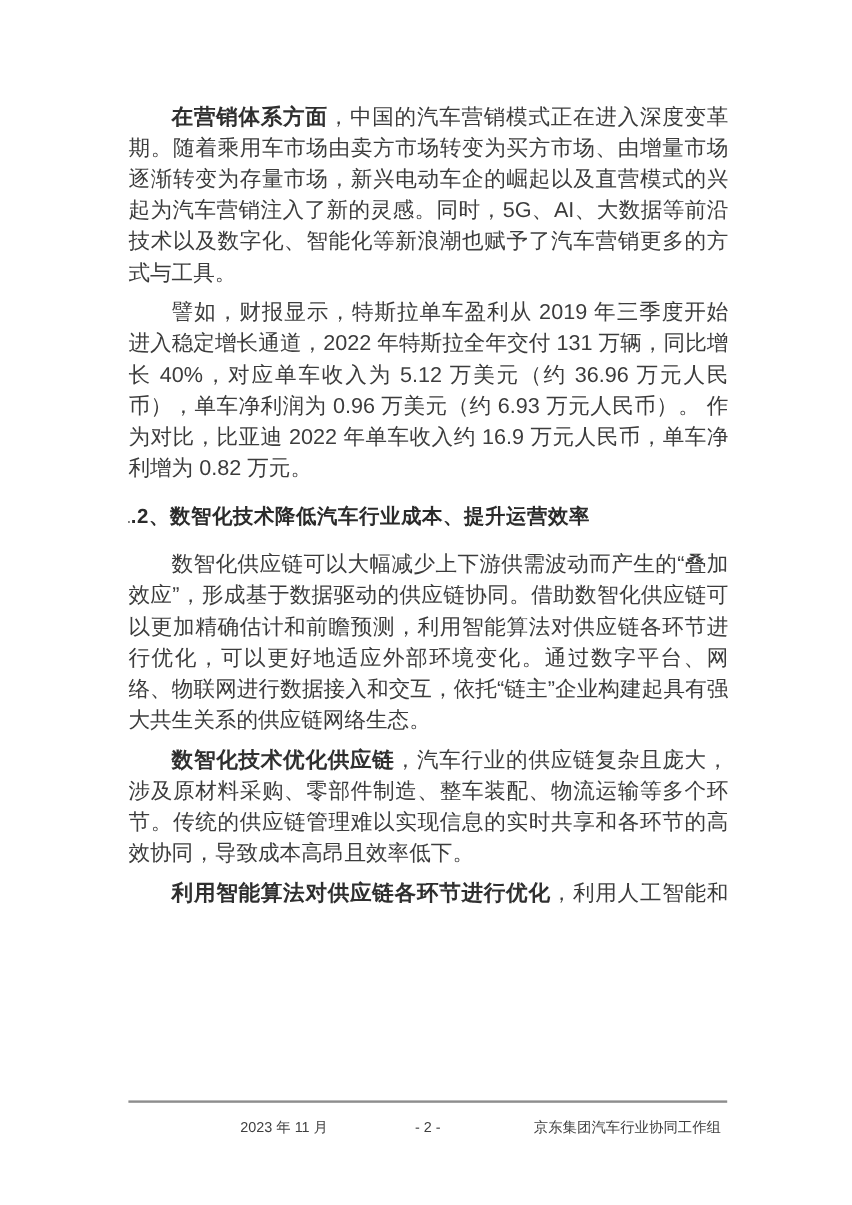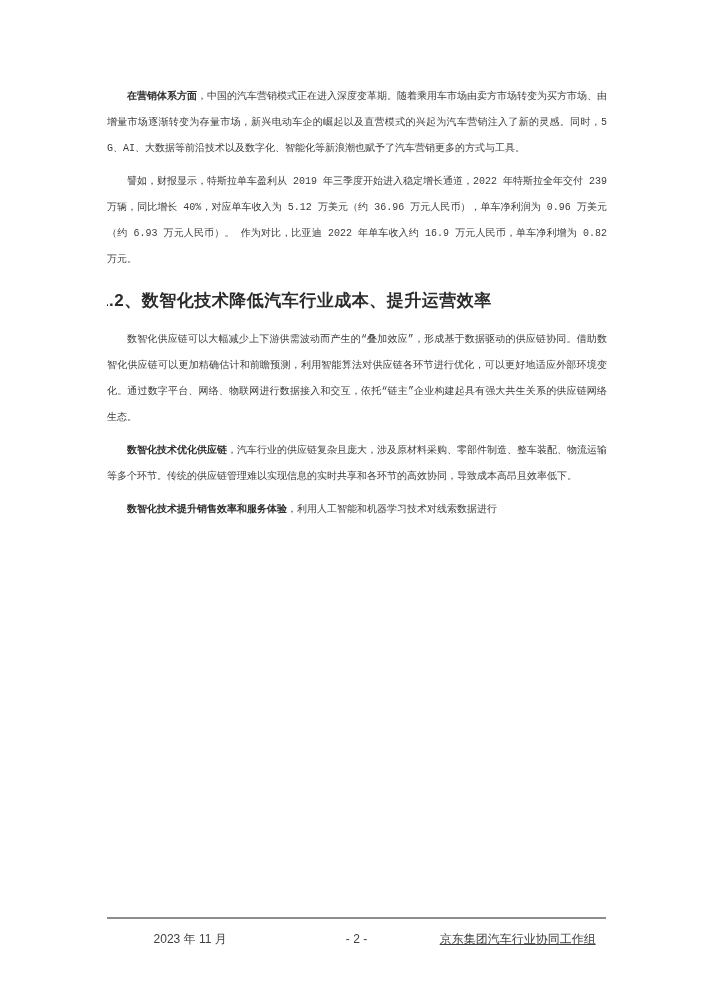--- a/index.html
+++ b/index.html
@@ -16,27 +16,26 @@
   .content {
     position: absolute;
     left: 107px;
     top: 84px;
     width: 500px;
     height: 830px;
     overflow: hidden;
   }
   p.body-para {
     margin: 0 0 7px 0;
-    font-size: 10px;
+    font-size: 18px;
     line-height: 26px;
     text-align: justify;
     text-indent: 2em;
     color: #3c3c3c;
     word-break: break-all;
-    font-family: Liberation Mono, monospace;
   }
   p.body-para b.lead {
     font-weight: 700;
     color: #2f2f2f;
   }
   p.truncated {
     max-height: 26px;
     overflow: hidden;
   }
   h2.heading {
@@ -59,44 +58,44 @@
     height: 2px;
     background: #8d8d8d;
   }
   .footer-row {
     display: flex;
     margin-top: 13px;
     font-size: 12px;
     line-height: 14px;
     color: #3f3f3f;
   }
-  .footer-row .f-left  { flex: 1; text-align: center; }
+  .footer-row .f-left  { flex: 1; text-align: right; }
   .footer-row .f-center{ flex: 1; text-align: center; }
-  .footer-row .f-right { flex: 1; text-align: left; text-decoration: underline; }
+  .footer-row .f-right { flex: 1; text-align: center; }
 </style>
 </head>
 <body>
 
 <div class="page">
   <div class="content">
 
     <p class="body-para"><b class="lead">在营销体系方面</b><span>，中国的汽车营销模式正在进入深度变革期。随着乘用车市场由卖方市场转变为买方市场、由增量市场逐渐转变为存量市场，新兴电动车企的崛起以及直营模式的兴起为汽车营销注入了新的灵感。同时，5G、AI、大数据等前沿技术以及数字化、智能化等新浪潮也赋予了汽车营销更多的方式与工具。</span></p>
 
 
-    <p class="body-para"><b class="lead"></b><span>譬如，财报显示，特斯拉单车盈利从 2019 年三季度开始进入稳定增长通道，2022 年特斯拉全年交付 239 万辆，同比增长 40%，对应单车收入为 5.12 万美元（约 36.96 万元人民币），单车净利润为 0.96 万美元（约 6.93 万元人民币）。 作为对比，比亚迪 2022 年单车收入约 16.9 万元人民币，单车净利增为 0.82 万元。</span></p>
+    <p class="body-para"><b class="lead"></b><span>譬如，财报显示，特斯拉单车盈利从 2019 年三季度开始进入稳定增长通道，2022 年特斯拉全年交付 131 万辆，同比增长 40%，对应单车收入为 5.12 万美元（约 36.96 万元人民币），单车净利润为 0.96 万美元（约 6.93 万元人民币）。 作为对比，比亚迪 2022 年单车收入约 16.9 万元人民币，单车净利增为 0.82 万元。</span></p>
 
     <h2 class="heading">1.2、数智化技术降低汽车行业成本、提升运营效率</h2>
 
 
 
     <p class="body-para"><b class="lead"></b><span>数智化供应链可以大幅减少上下游供需波动而产生的“叠加效应”，形成基于数据驱动的供应链协同。借助数智化供应链可以更加精确估计和前瞻预测，利用智能算法对供应链各环节进行优化，可以更好地适应外部环境变化。通过数字平台、网络、物联网进行数据接入和交互，依托“链主”企业构建起具有强大共生关系的供应链网络生态。</span></p>
 
     <p class="body-para"><b class="lead">数智化技术优化供应链</b><span>，汽车行业的供应链复杂且庞大，涉及原材料采购、零部件制造、整车装配、物流运输等多个环节。传统的供应链管理难以实现信息的实时共享和各环节的高效协同，导致成本高昂且效率低下。</span></p>
 
-    <p class="body-para truncated"><b class="lead">数智化技术提升销售效率和服务体验</b><span>，利用人工智能和机器学习技术对线索数据进行</span></p>
+    <p class="body-para truncated"><b class="lead">利用智能算法对供应链各环节进行优化</b><span>，利用人工智能和机器学习技术对线索数据进行</span></p>
 
   </div>
 
   <div class="footer">
     <div class="footer-rule"></div>
     <div class="footer-row">
       <span class="f-left">2023 年 11 月</span>
       <span class="f-center">- 2 -</span>
       <span class="f-right">京东集团汽车行业协同工作组</span>
     </div>

